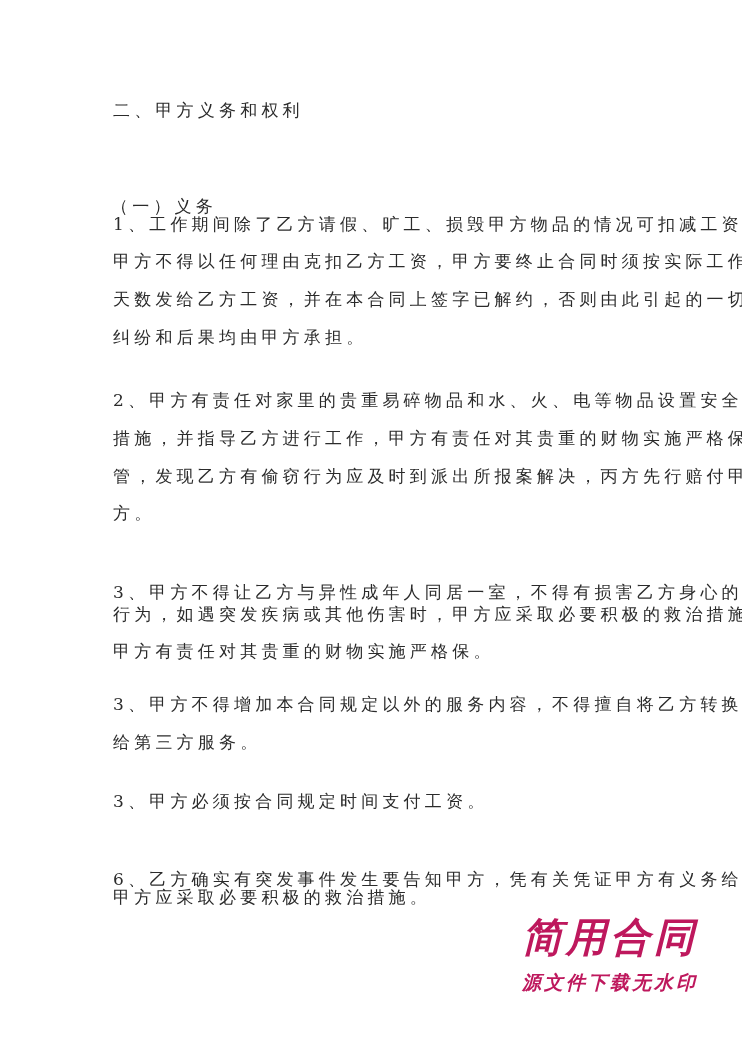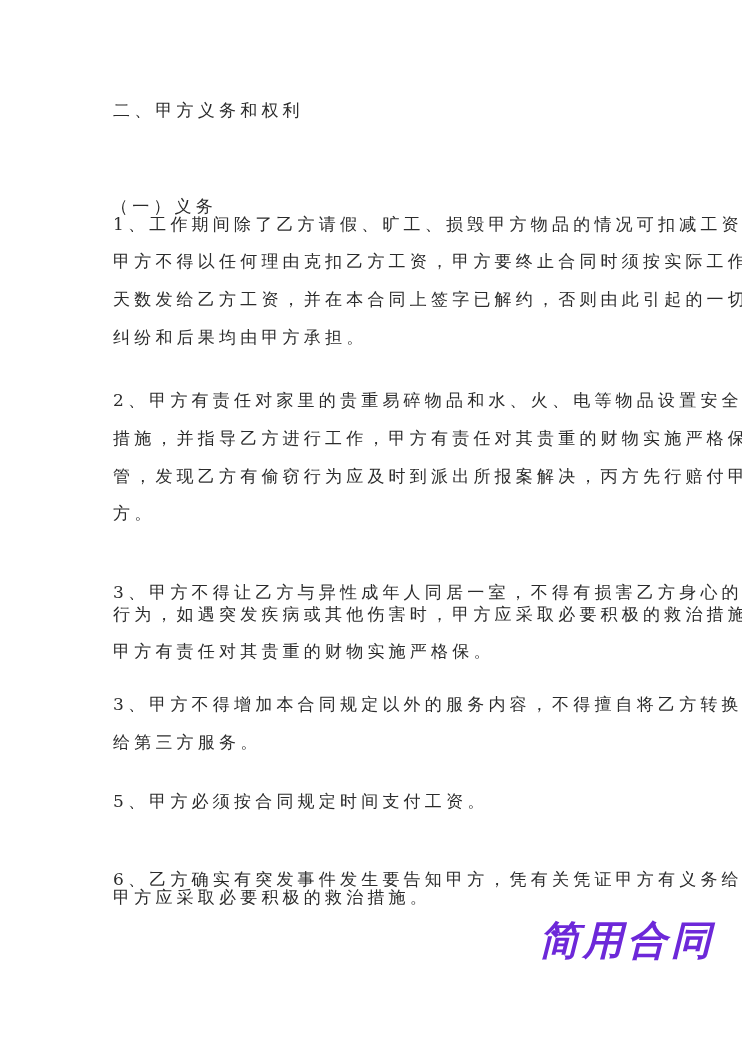--- a/index.html
+++ b/index.html
@@ -8,22 +8,22 @@
     font-family: "DejaVu Serif", "Liberation Serif", serif;
     color: #2a2a2a;
   }
   .page { position: absolute; left: 0; top: 0; width: 616px; height: 1049px; border-radius: 17px; }
   .line {
     position: absolute; left: 113px; font-size: 17px; line-height: 20px;
     letter-spacing: 4.2px; white-space: nowrap; color: #2b2b2b;
   }
   .watermark {
     position: absolute; left: 505px; top: 918px; width: 210px;
-    color: #6d28d9; font-family: Liberation Serif, serif;
-    font-weight: bold; font-style: italic; text-align: right;
+    color: #be185d; font-family: Liberation Mono, monospace;
+    font-weight: bold; font-style: italic; text-align: center;
   }
   .wm-title { font-size: 40px; line-height: 46px; letter-spacing: 4px; }
   .wm-sub { font-size: 19px; line-height: 24px; letter-spacing: 3px; margin-top: 8px; }
 </style>
 </head>
 <body>
 
 <div class="page">
   <div class="line" style="top:100px;">二、甲方义务和权利</div>
   <div class="line" style="top:157px;left:111px;margin-top:39px;">（一）义务</div>
@@ -47,24 +47,25 @@
     <div class="line" style="top:604px;">行为，如遇突发疾病或其他伤害时，甲方应采取必要积极的救治措施，</div>
     <div class="line" style="top:641px;">甲方有责任对其贵重的财物实施严格保。</div>
   </div>
 
   <div>
     <div class="line" style="top:694px;">3、甲方不得增加本合同规定以外的服务内容，不得擅自将乙方转换</div>
     <div class="line" style="top:732px;">给第三方服务。</div>
   </div>
 
   <div>
-    <div class="line" style="top:791px;">5、甲方必须按合同规定时间支付工资。</div>
+    <div class="line" style="top:791px;">3、甲方必须按合同规定时间支付工资。</div>
   </div>
 
   <div>
     <div class="line" style="top:849px;margin-top:20px;">6、乙方确实有突发事件发生要告知甲方，凭有关凭证甲方有义务给</div>
     <div class="line" style="top:887px;">甲方应采取必要积极的救治措施。</div>
   </div>
 
   <div class="watermark">
     <div class="wm-title">简用合同</div>
+    <div class="wm-sub">源文件下载无水印</div>
   </div>
 </div>
 
 </body></html>

